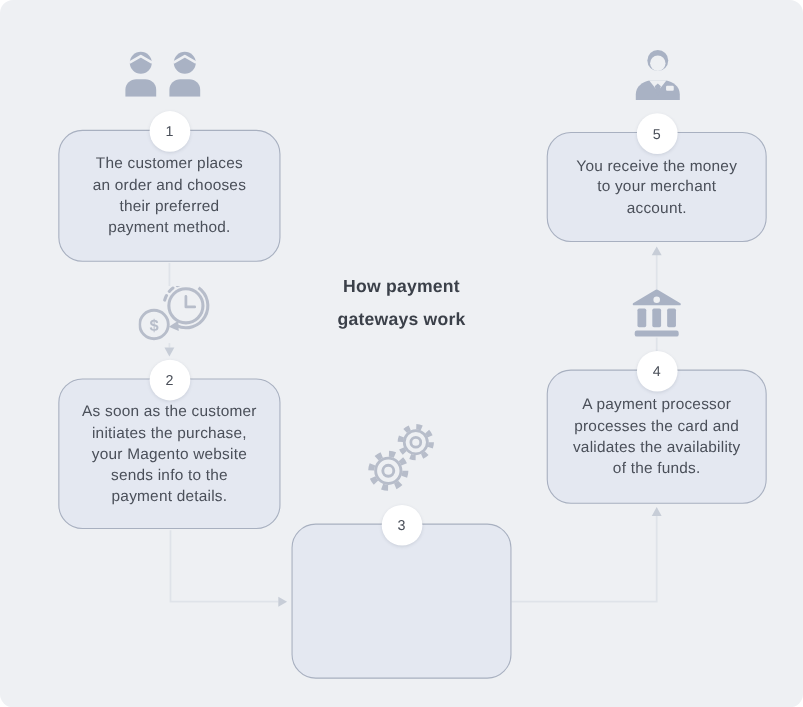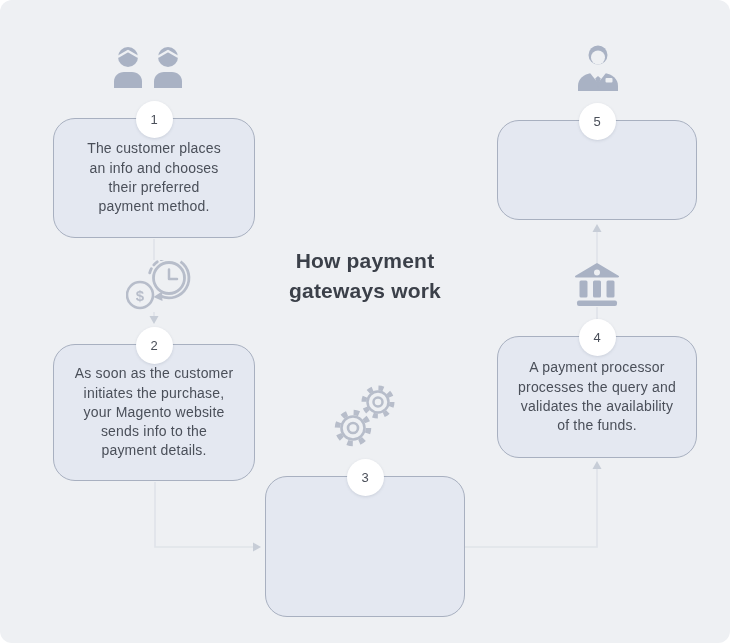--- a/index.html
+++ b/index.html
@@ -29,21 +29,21 @@
     position:absolute;top:-18.5px;left:50%;margin-left:-18.5px;
     width:37px;height:37px;border-radius:50%;
     background:#ffffff;
     box-shadow:0 1px 3px rgba(90,100,120,.18);
     display:flex;align-items:center;justify-content:center;
     font-size:13px;color:#4a4f59;
   }
   .title{
     position:absolute;left:250px;top:246px;width:230px;
     text-align:center;white-space:pre-line;
-    font-size:21px;line-height:30px;font-weight:700;
+    font-size:16px;line-height:30px;font-weight:700;
     color:#3b4049;letter-spacing:.2px;
   }
 </style>
 </head>
 <body>
 
 <div id="canvas">
 
   <svg class="abs" style="left:0;top:0;" width="730" height="643" viewBox="0 0 730 643">
     <g fill="none" stroke="#dfe3e9" stroke-width="1.6">
@@ -59,48 +59,51 @@
       <polygon points="592.5,232 601.5,232 597,224"></polygon>
     </g>
   </svg>
 
   <div class="title">How payment
 gateways work</div>
 
   <div class="step-box" style="left:53px;top:118px;width:202px;height:120px;">
     <div class="badge">1</div>
     <div class="step-text">The customer places
-an info and chooses
+an order and chooses
 their preferred
 payment method.</div>
   </div>
 
   <div class="step-box" style="left:53px;top:344px;width:202px;height:137px;">
     <div class="badge">2</div>
     <div class="step-text">As soon as the customer
 initiates the purchase,
 your Magento website
 sends info to the
 payment details.</div>
   </div>
 
   <div class="step-box" style="left:265px;top:476px;width:200px;height:141px;">
     <div class="badge">3</div>
   </div>
 
   <div class="step-box" style="left:497px;top:336px;width:200px;height:122px;">
     <div class="badge">4</div>
     <div class="step-text">A payment processor
-processes the query and
+processes the card and
 validates the availability
 of the funds.</div>
   </div>
 
   <div class="step-box" style="left:497px;top:120px;width:200px;height:100px;">
     <div class="badge">5</div>
+    <div class="step-text">You receive the money
+to your merchant
+account.</div>
   </div>
 
   <svg class="abs" style="left:112px;top:46px;" width="72" height="42" viewBox="0 0 72 42">
     <g fill="#a9b2c4">
       <g>
         <circle cx="16" cy="11" r="10"></circle>
         <path d="M2,42 v-6.5 c0,-5.5 4.5,-9.5 10,-9.5 h8 c5.5,0 10,4 10,9.5 V42 z"></path>
       </g>
       <g transform="translate(40,0)">
         <circle cx="16" cy="11" r="10"></circle>

